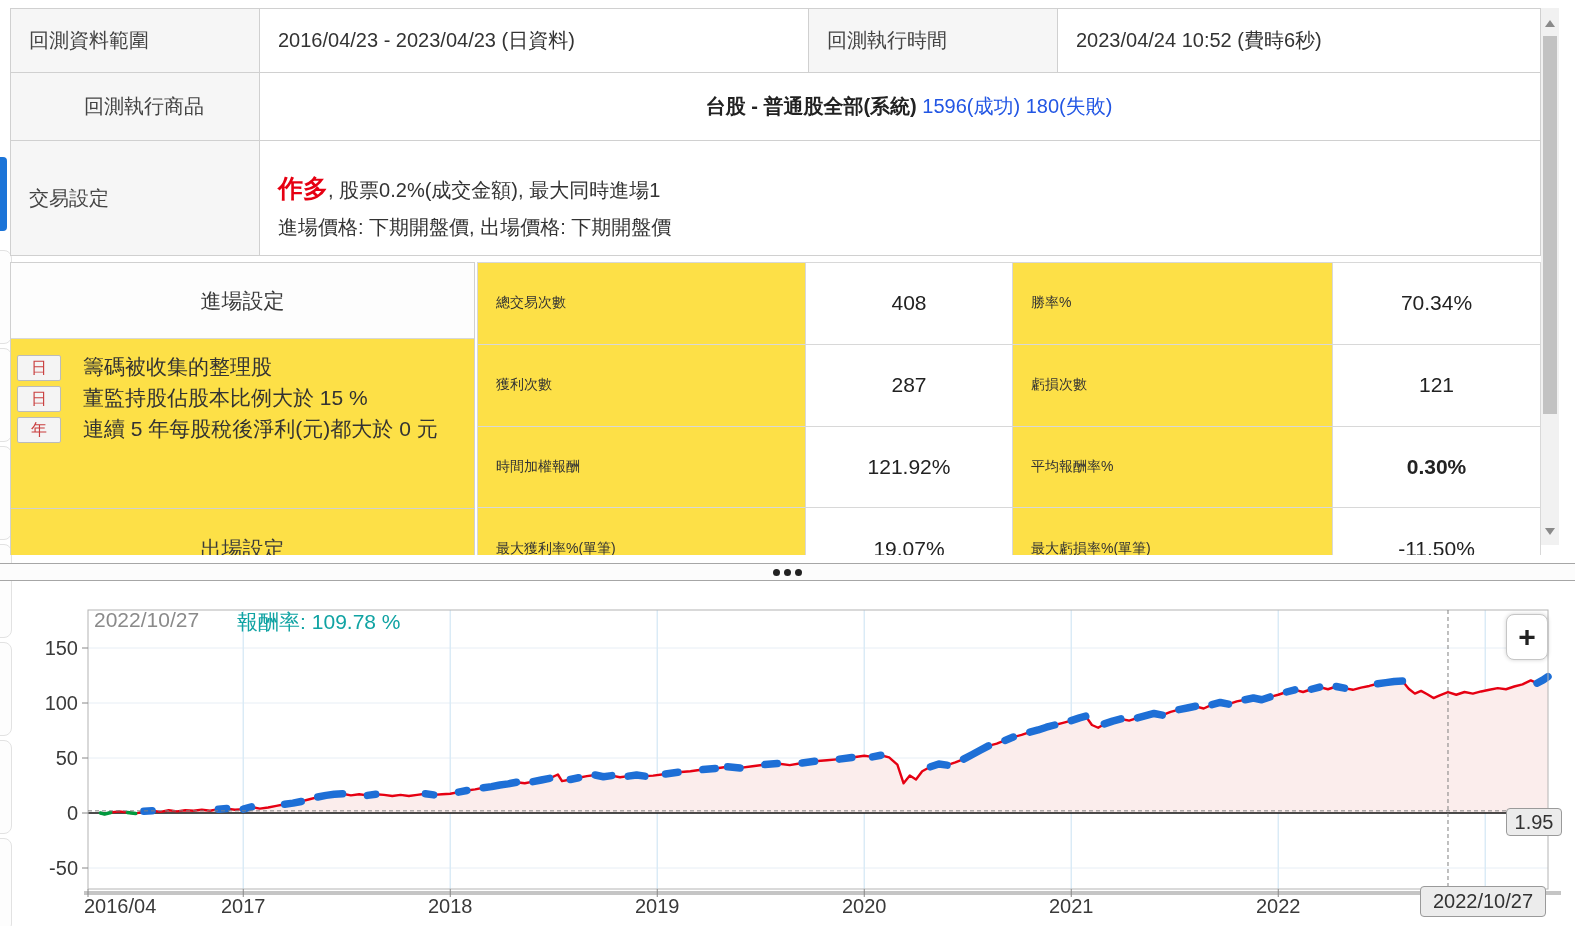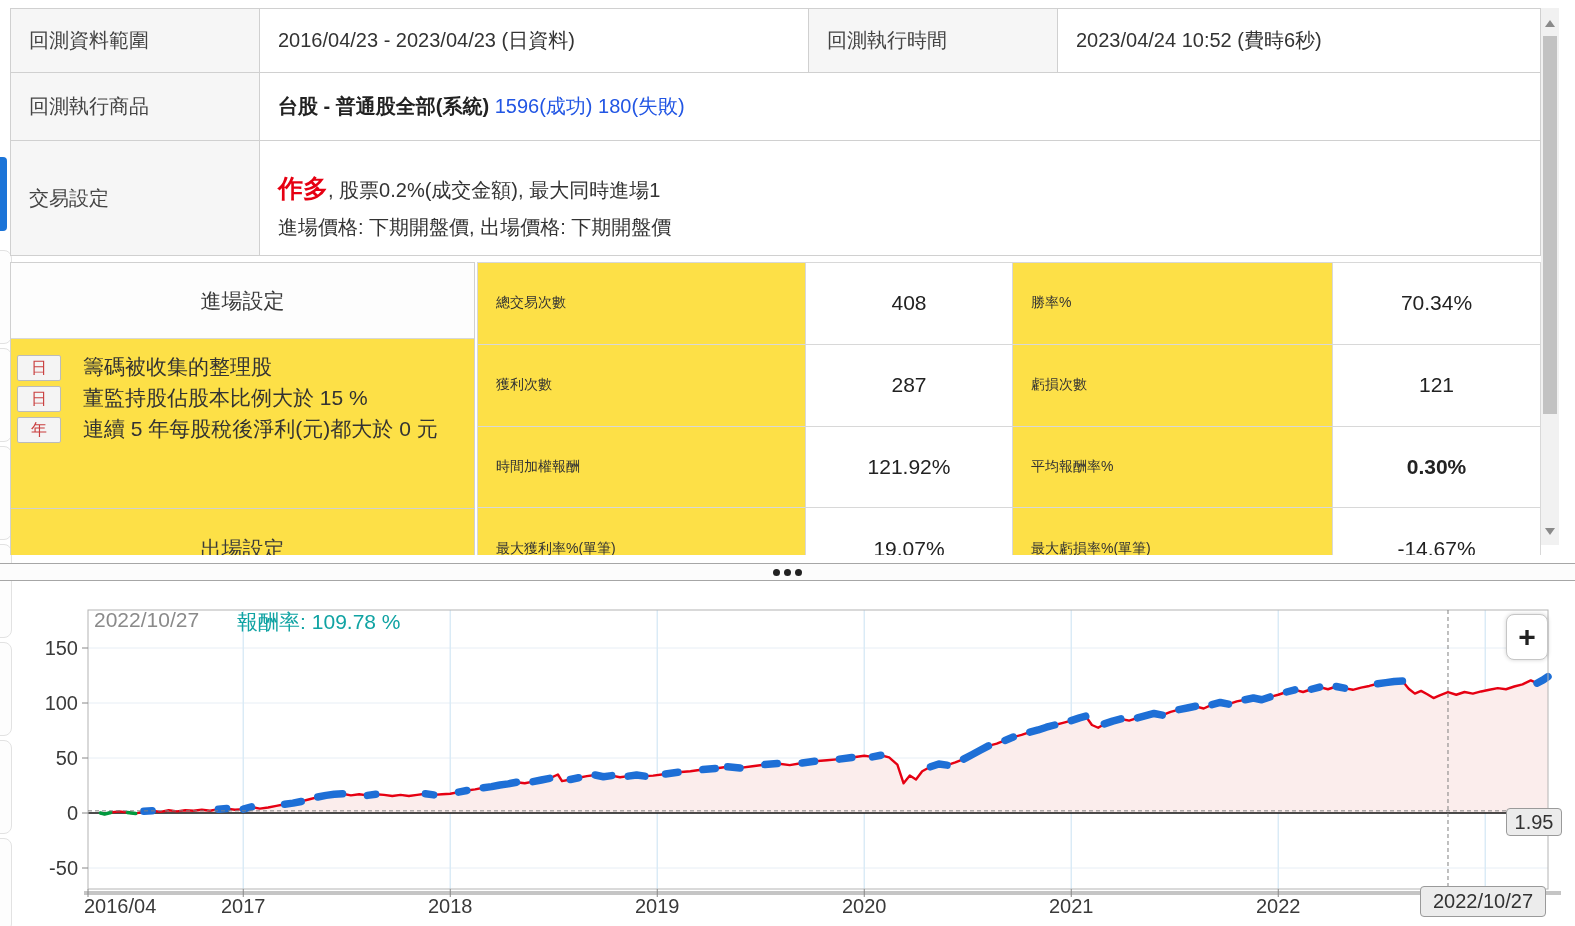--- a/index.html
+++ b/index.html
@@ -12,21 +12,21 @@
       border:1px solid #e2e2e2;border-radius:8px;background:#fdfdfd;}
   .rail-active{position:absolute;left:0;width:7px;height:74px;top:157px;
       background:#1b74d8;border-radius:0 4px 4px 0;}
 
   
   .upper-pane{position:absolute;left:10px;top:8px;width:1531px;height:547px;overflow:hidden;}
 
   table.info{border-collapse:collapse;table-layout:fixed;width:1531px;padding-left:28px;}
   table.info td{border:1px solid #d0d0d0;font-size:20px;padding:0 0 0 18px;vertical-align:middle;}
   table.info td.lbl{background:#f6f6f6;color:#444;}
-  .r1{height:64px;} .r2{height:68px;} .r3{height:115px;}
+  .r1{height:64px;} .r2{height:68px;text-align:center;} .r3{height:115px;}
   td.top-cell{vertical-align:top;padding-top:22px;}
   .bold{font-weight:bold;color:#222;}
   .blue-link{color:#2256e4;cursor:pointer;margin-top:8px;}
   .dir-red{color:#e60012;font-size:25px;font-weight:bold;}
   .trade-line2{margin-top:9px;font-size:20px;}
 
   .lower{position:absolute;left:0;top:254px;display:flex;width:1531px;}
   .entry-panel{width:509px;border:1px solid #d0d0d0;margin-right:2px;background:#fde047;}
   .panel-head{height:75px;border-bottom:1px solid #d8d8d8;display:flex;align-items:center;
       justify-content:center;font-size:21px;color:#3a3a3a;background:#fdfdfd;}
@@ -142,21 +142,21 @@
           <tr>
             <td class="lbl" style="width: 308px;">時間加權報酬</td>
             <td class="val redval" style="width: 204px;">121.92%</td>
             <td class="lbl" style="width: 300px;">平均報酬率%</td>
             <td class="val" style="width: 205px; font-weight: bold;">0.30%</td>
           </tr>
           <tr>
             <td class="lbl" style="width: 308px;">最大獲利率%(單筆)</td>
             <td class="val" style="width: 204px;">19.07%</td>
             <td class="lbl" style="width: 300px;">最大虧損率%(單筆)</td>
-            <td class="val" style="width: 205px;">-14.67%</td>
+            <td class="val" style="width: 205px;">-11.50%</td>
           </tr>
         </tbody>
     </table>
   </div>
 </div>
 
 <div class="vscroll">
   <div class="arr arr-up"></div>
   <div class="vthumb"></div>
   <div class="arr arr-down"></div>

